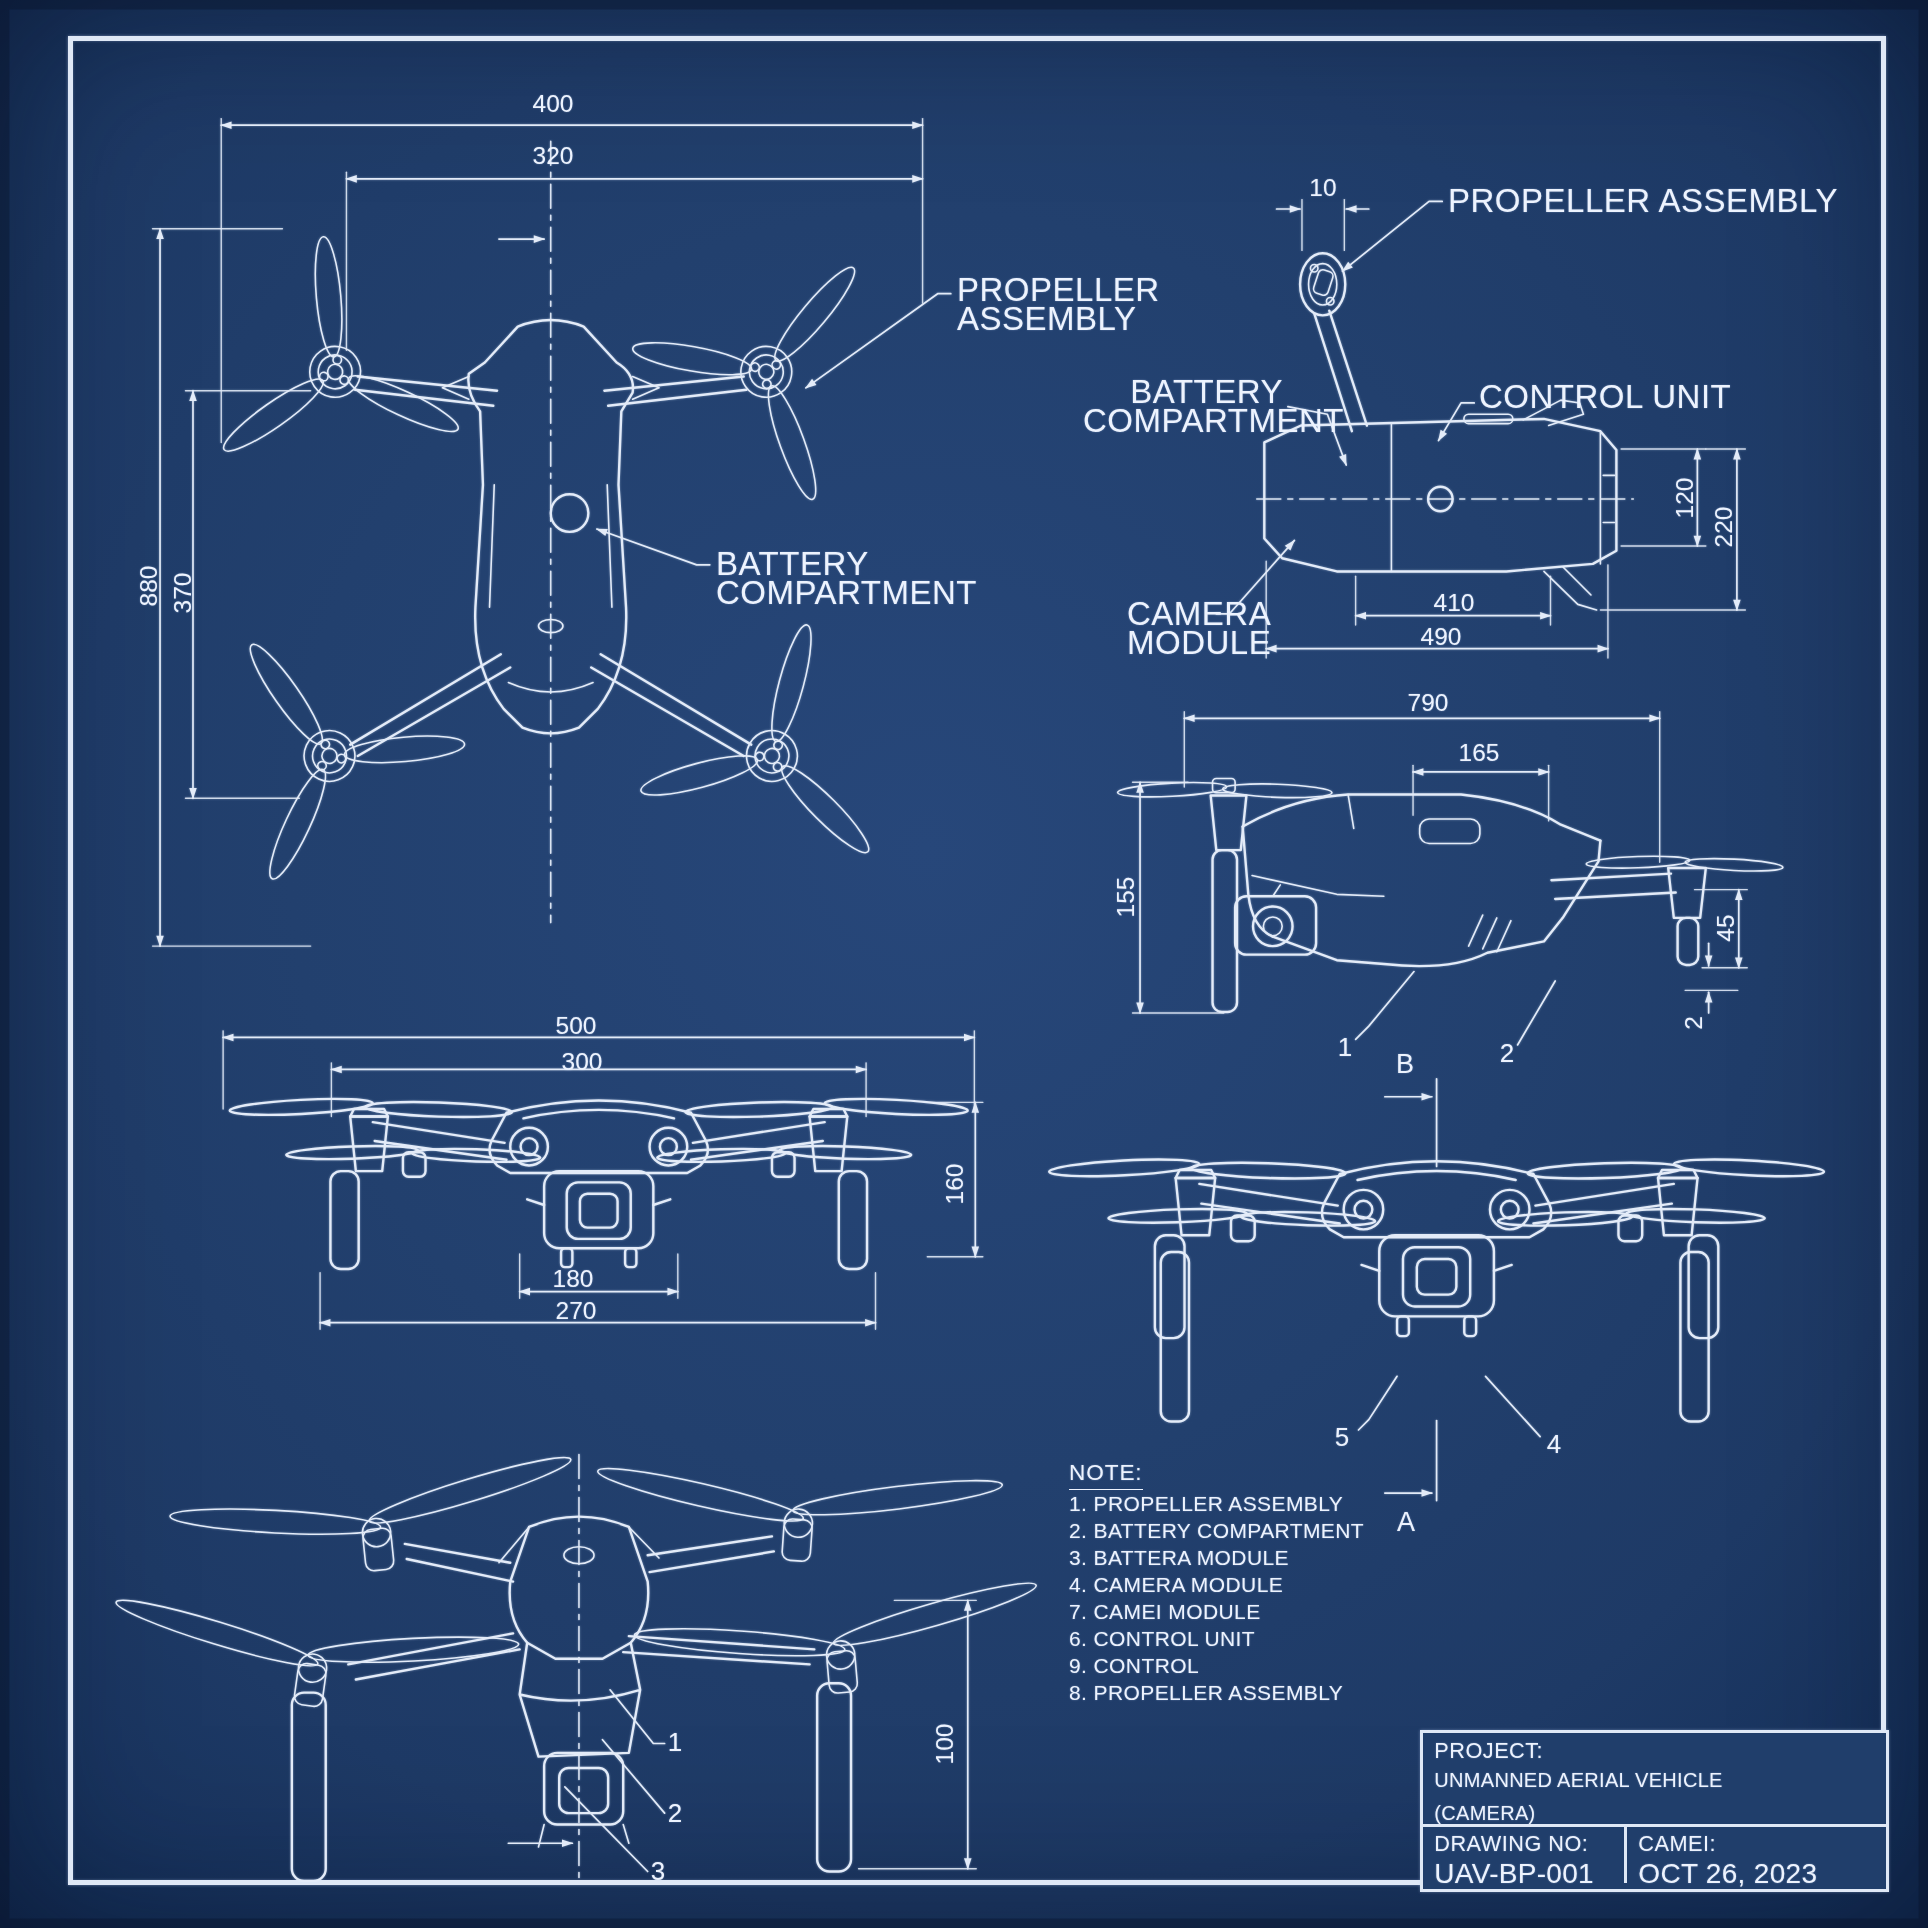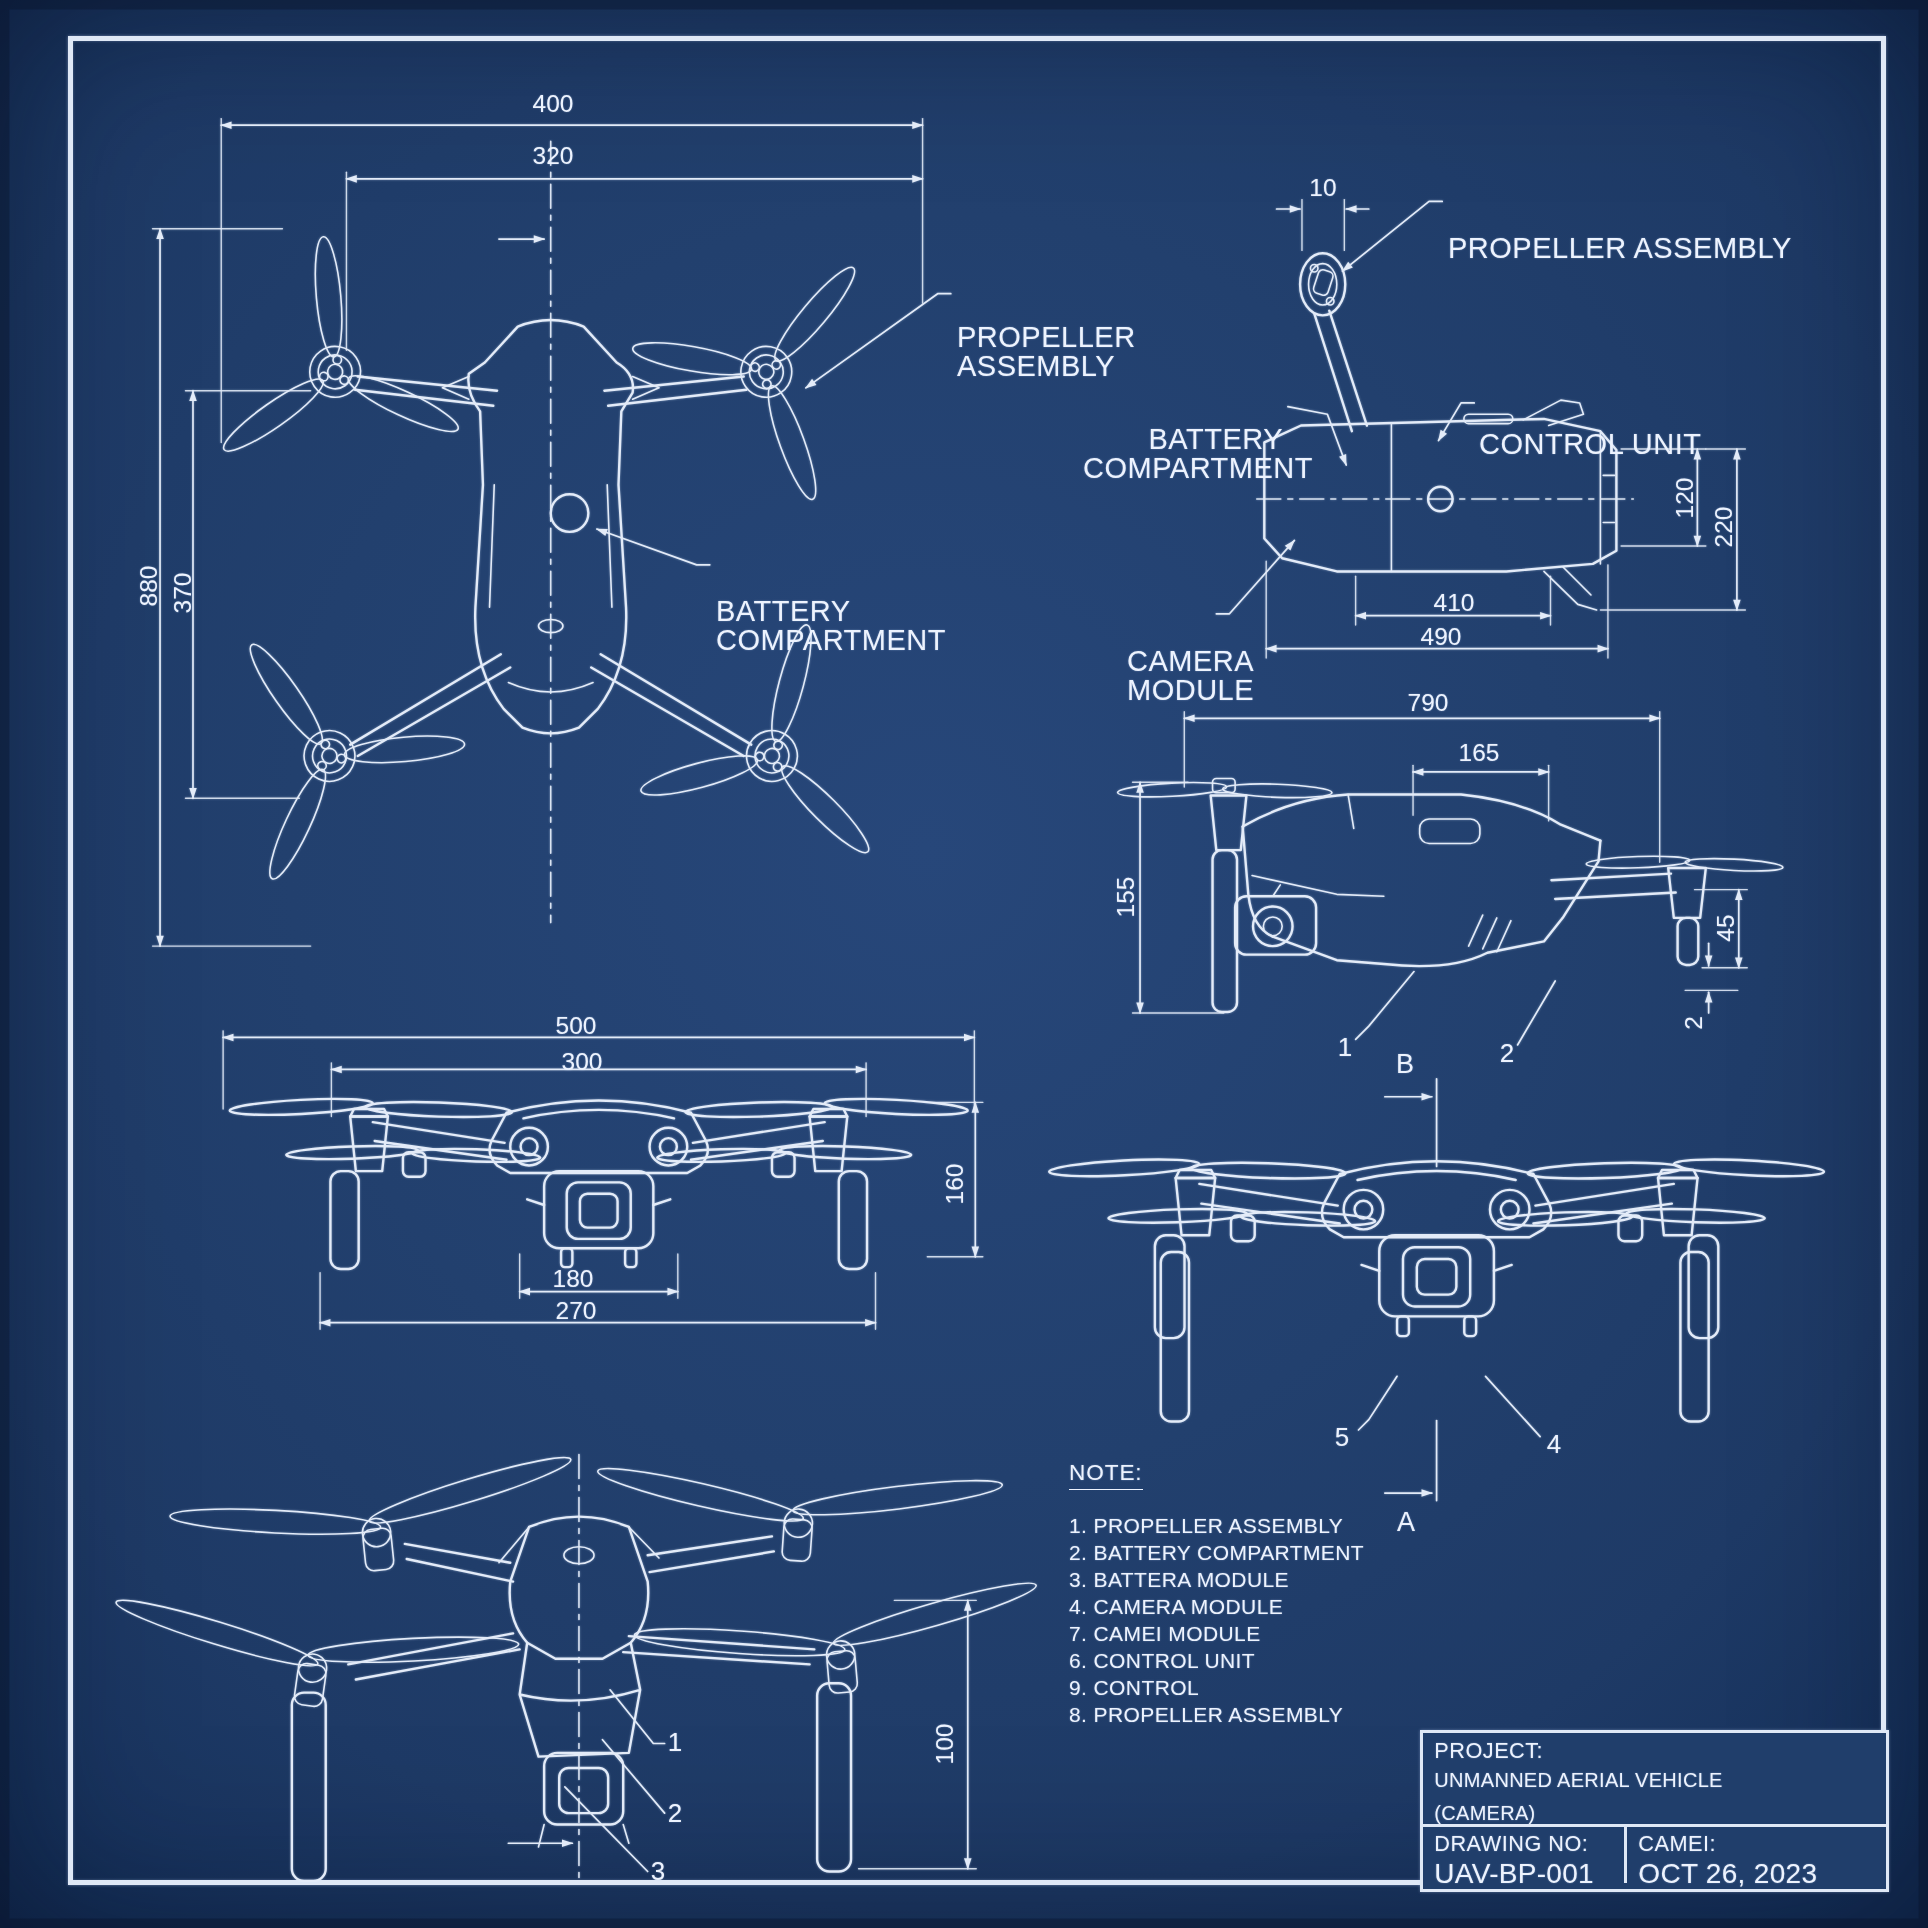--- a/index.html
+++ b/index.html
@@ -16,26 +16,26 @@
   .art-svg *{vector-effect:non-scaling-stroke;}
   .lines{stroke:#e3ebf8;fill:none;stroke-linecap:round;stroke-linejoin:round;}
   .a{stroke-width:2.4px;}
   .th{stroke-width:1.6px;}
   .d{stroke-width:1.7px;}
   .e{stroke-width:1.4px;opacity:.88;}
   .cl{stroke-width:1.6px;stroke-dasharray:24 7 5 7;opacity:.95;}
   .t{position:absolute;color:#edf3fe;white-space:nowrap;text-shadow:0 0 1.9px rgba(200,220,255,.45);}
   .dim{font-size:24.5px;transform:translate(-50%,-50%);}
   .rot{font-size:24.5px;transform:translate(-50%,-50%) rotate(-90deg);}
-  .lbl{font-size:29px;line-height:29px;letter-spacing:0.5px;margin-top:48px;}
+  .lbl{font-size:33px;line-height:29px;letter-spacing:0.5px;}
   .lbl.right{text-align:right;}
   .call{font-size:26px;transform:translate(-50%,-50%);}
   .sec{font-size:27px;transform:translate(-50%,-50%);}
   .note{position:absolute;left:1069px;top:1460px;color:#edf3fe;}
-  .note-heading{display:inline-block;font-size:22.6px;letter-spacing:0.9px;border-bottom:1.9px solid #edf3fe;padding-bottom:2.8px;margin-bottom:22px;text-shadow:0 0 1.9px rgba(200,220,255,.45);}
+  .note-heading{display:inline-block;font-size:22.6px;letter-spacing:0.9px;border-bottom:1.9px solid #edf3fe;padding-bottom:2.8px;margin-bottom:0;text-shadow:0 0 1.9px rgba(200,220,255,.45);}
   .note-item{font-size:21px;line-height:27px;letter-spacing:0.4px;text-shadow:0 0 1.9px rgba(200,220,255,.45);}
   .title-block{position:absolute;left:1420px;top:1730px;width:469px;height:162px;
     border:3.8px solid #dfe8f6;box-sizing:border-box;background:#203e6b;color:#edf3fe;
     box-shadow:0 0 2.8px rgba(200,220,255,.4);}
   .tb-row1{height:94px;border-bottom:3.8px solid #dfe8f6;padding:4.7px 11.3px;box-sizing:border-box;}
   .tb-row2{display:flex;height:56px;}
   .tb-cell{padding:3.8px 11.3px;box-sizing:border-box;}
   .tb-cell.first{width:204px;border-right:3.8px solid #dfe8f6;flex:none;}
   .tb-label{font-size:21.7px;letter-spacing:0.5px;text-shadow:0 0 1.9px rgba(200,220,255,.45);}
   .tb-name{font-size:20px;line-height:33px;letter-spacing:0.3px;text-shadow:0 0 1.9px rgba(200,220,255,.45);}

